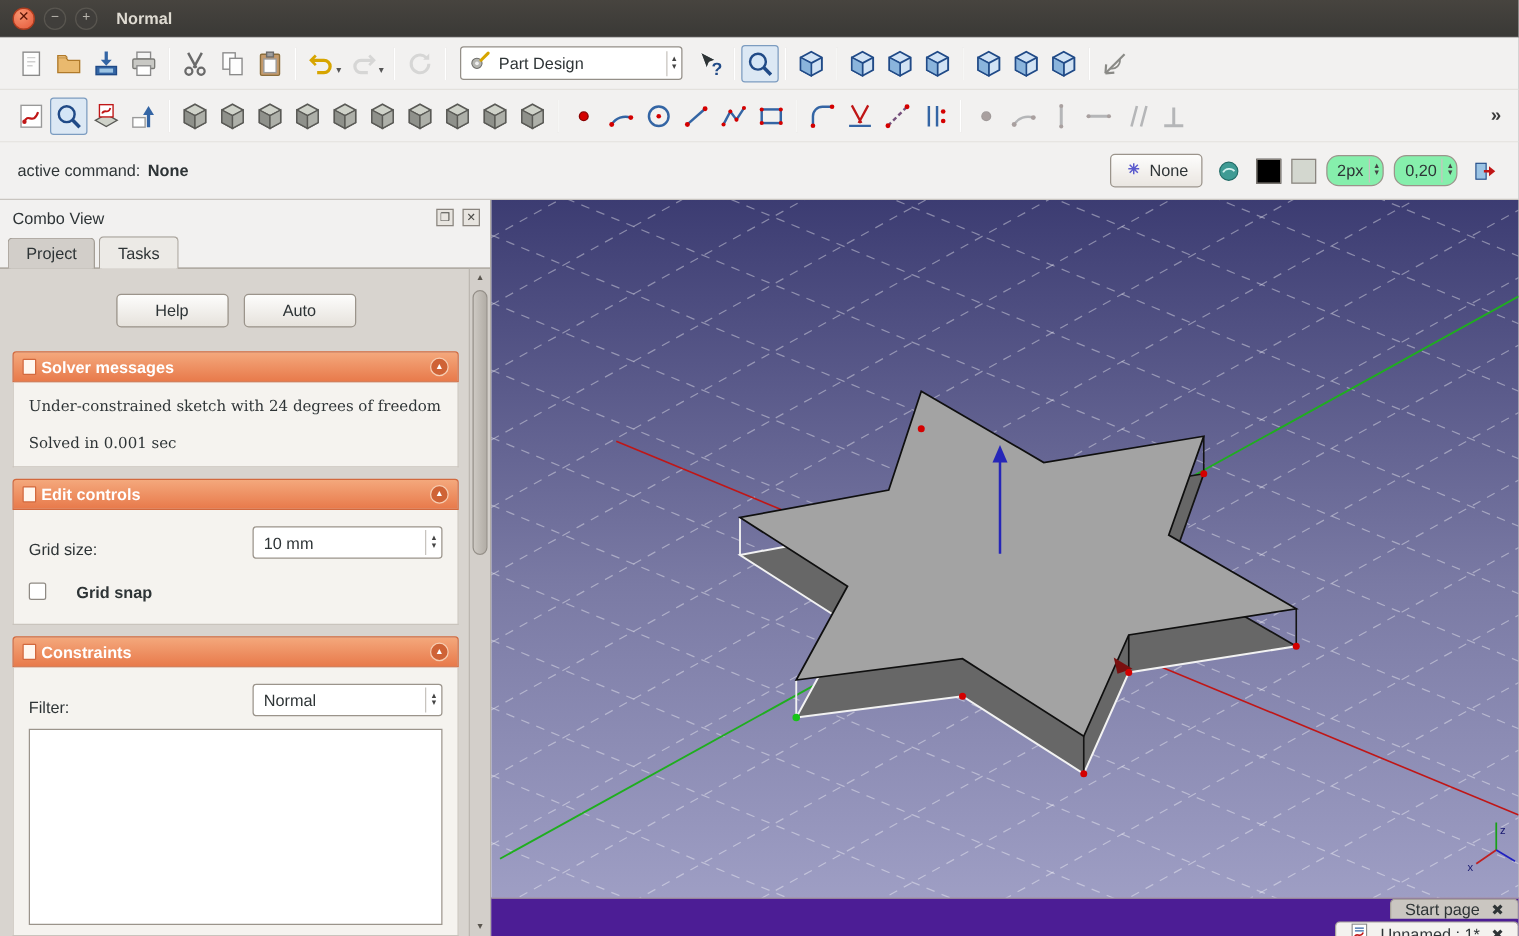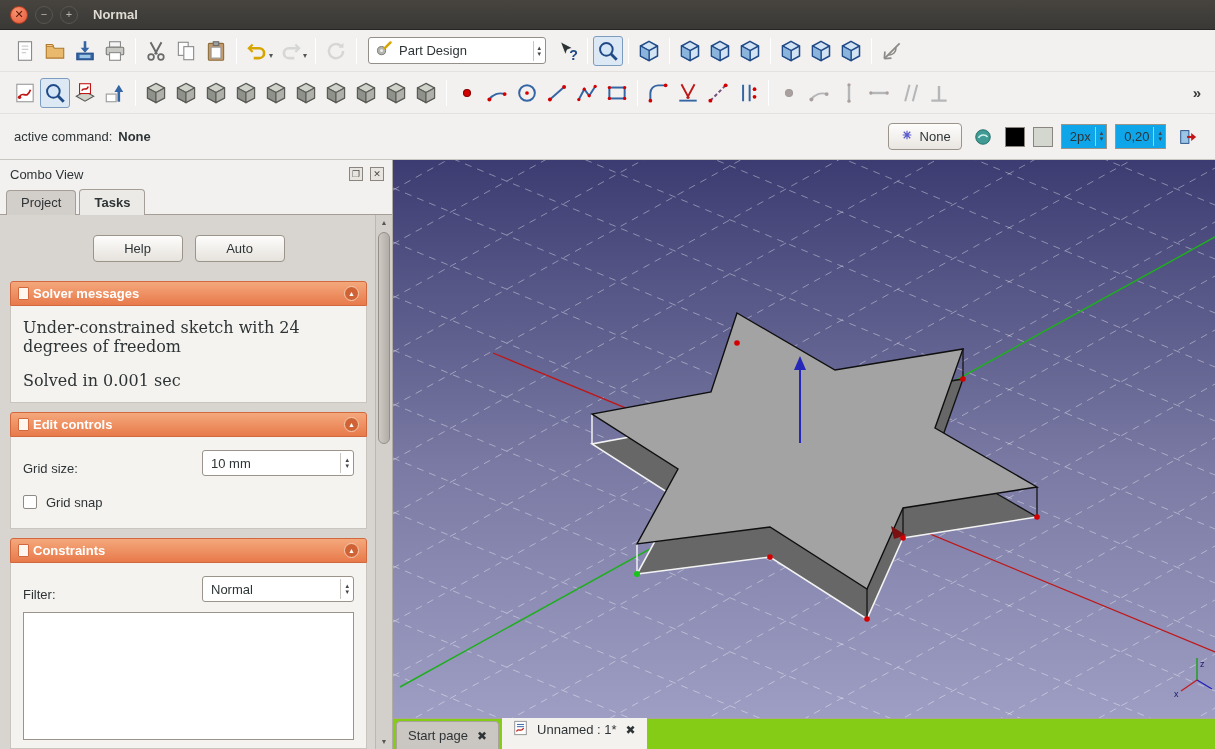--- a/index.html
+++ b/index.html
@@ -30,63 +30,63 @@
 
 .statusrow{height:46px;display:flex;align-items:center;padding:0 14px;background:#f2f1f0;border-bottom:1px solid #c9c5c0;}
 .ac-label{margin-right:6px;}
 .ac-value{font-weight:bold;}
 .status-right{margin-left:auto;display:flex;align-items:center;gap:8px;}
 .snap-btn{height:27px;border:1px solid #9b948b;border-radius:4px;background:linear-gradient(#fdfdfc,#eae6e1);display:flex;align-items:center;gap:5px;padding:0 10px;}
 .sq-btn{width:27px;height:27px;border-radius:4px;display:flex;align-items:center;justify-content:center;}
 .swatch{width:20px;height:20px;border:1px solid #8a857f;}
 .swatch.black{background:#000;}
 .swatch.gray{background:#d3d7cf;}
-.spin-box{height:25px;background:#0ea5e9;border:1px solid #9b948b;border-radius:0;display:flex;align-items:center;padding:0 3px 0 8px;}
+.spin-box{height:25px;background:#86efac;border:1px solid #9b948b;border-radius:10px;display:flex;align-items:center;padding:0 3px 0 8px;}
 
 
 .main{display:flex;height:589px;}
 
 
 .combo-view{width:393px;background:#f2f1f0;display:flex;flex-direction:column;border-right:1px solid #b0aba5;}
 .cv-header{height:26px;display:flex;align-items:center;padding:2px 8px 0 10px;}
 .cv-title{flex:1;}
 .cv-hicon{width:14px;height:14px;margin-left:7px;display:flex;align-items:center;justify-content:center;color:#4a4a46;font-size:9px;border:1px solid #8a857f;background:#e8e5e0;}
 .cv-tabs{display:flex;align-items:flex-end;padding:4px 0 0 6px;height:28px;}
 .cv-tab{padding:4px 14px 5px;border:1px solid #a49e96;border-bottom:none;border-radius:4px 4px 0 0;background:#d2cec9;margin-right:3px;position:relative;top:1px;}
-.cv-tab.active{background:#eceae6;padding-top:5px;font-weight:bold;}
+.cv-tab.active{background:#eceae6;padding-top:5px;}
 .cv-body{flex:1;min-height:0;border-top:1px solid #a49e96;background:#d8d4cf;display:flex;overflow:hidden;}
 .cv-content{flex:1;min-width:0;padding:12px 8px 0 10px;display:flex;flex-direction:column;}
 .btnrow{display:flex;justify-content:center;gap:12px;margin:8px 0 19px;}
 .btn{min-width:90px;height:27px;border:1px solid #9b948b;border-radius:4px;background:linear-gradient(#fdfdfc,#e6e2dc);display:flex;align-items:center;justify-content:center;}
 .section{margin-bottom:9px;display:flex;flex-direction:column;}
 .section.grow{flex:1;min-height:0;margin-bottom:0;}
 .sec-header{height:25px;flex:0 0 25px;background:linear-gradient(#f4a87c,#e87a4b);border:1px solid #d2693e;border-radius:3px 3px 0 0;display:flex;align-items:center;color:#fff;font-weight:bold;padding:0 7px;gap:4px;}
 .sec-page-icon{width:11px;height:13px;background:#fff7ef;border:1px solid #d2693e;border-radius:1px;}
 .sec-collapse{margin-left:auto;width:15px;height:15px;border-radius:50%;background:#cf6336;border:1px solid #f6cdb2;color:#fff;font-size:7px;display:flex;align-items:center;justify-content:center;}
 .sec-body{background:#f5f3ef;border:1px solid #c9c4bd;border-top:none;padding:8px 12px;display:flex;flex-direction:column;min-height:0;}
-.solver-line{font-family:"DejaVu Serif","Liberation Serif",serif;font-size:16px;margin:4px 0 11px;}
+.solver-line{font-family:"DejaVu Serif","Liberation Serif",serif;font-size:12px;margin:4px 0 11px;}
 .form-row{display:flex;align-items:flex-end;margin:5px 0 10px;}
 .form-row .flabel{flex:1;}
 .combo{width:152px;height:26px;background:#fff;border:1px solid #9b948b;border-radius:3px;display:flex;align-items:center;padding:0 4px 0 8px;}
 .combo .cval{flex:1;}
-.check-row{display:flex;align-items:flex-start;gap:9px;margin:9px 0 10px;}
+.check-row{display:flex;align-items:flex-start;gap:24px;margin:9px 0 10px;font-weight:bold;}
 .checkbox{width:14px;height:14px;border:1px solid #8f8a84;background:#fff;border-radius:2px;display:flex;align-items:center;justify-content:center;font-size:10px;color:#fff;}
 .checkbox.checked{background:#e4622d;border-color:#b84a1e;}
 .checkbox.checked::after{content:"✔";}
 .listbox{flex:1;min-height:120px;background:#fff;border:1px solid #9b948b;}
 .cv-scrollbar{width:17px;background:#d3cfca;border-left:1px solid #bcb7b1;display:flex;flex-direction:column;}
 .sb-arrow{height:15px;display:flex;align-items:center;justify-content:center;font-size:7px;color:#5a564f;}
 .sb-track{flex:1;position:relative;}
 .sb-thumb{position:absolute;top:2px;left:2px;right:2px;height:212px;background:linear-gradient(90deg,#cdc9c3,#b2ada6);border:1px solid #948f88;border-radius:7px;}
 
 
 .right{flex:1;display:flex;flex-direction:column;min-width:0;}
 .scene-wrap{flex:1;position:relative;min-height:0;}
 svg.scene{display:block;width:100%;height:100%;}
-.doc-tabs{height:31px;background:#84cc16;border-top:1px solid #aaa49d;display:flex;align-items:flex-end;padding-left:3px;gap:2px;}
+.doc-tabs{height:31px;background:#4c1d95;border-top:1px solid #aaa49d;display:flex;align-items:flex-end;padding-left:3px;gap:2px;flex-direction:column;}
 .doc-tab{height:28px;display:flex;align-items:center;gap:9px;padding:0 11px;border:1px solid #a9a39c;border-bottom:none;border-radius:4px 4px 0 0;background:#cac6c1;}
 .doc-tab.active{background:#f4f2ef;height:40px;}
 .tab-close{font-size:12px;color:#2e3436;font-weight:bold;}
 </style>
 </head>
 <body>
 
 <div id="app">
 
   <div class="titlebar">

